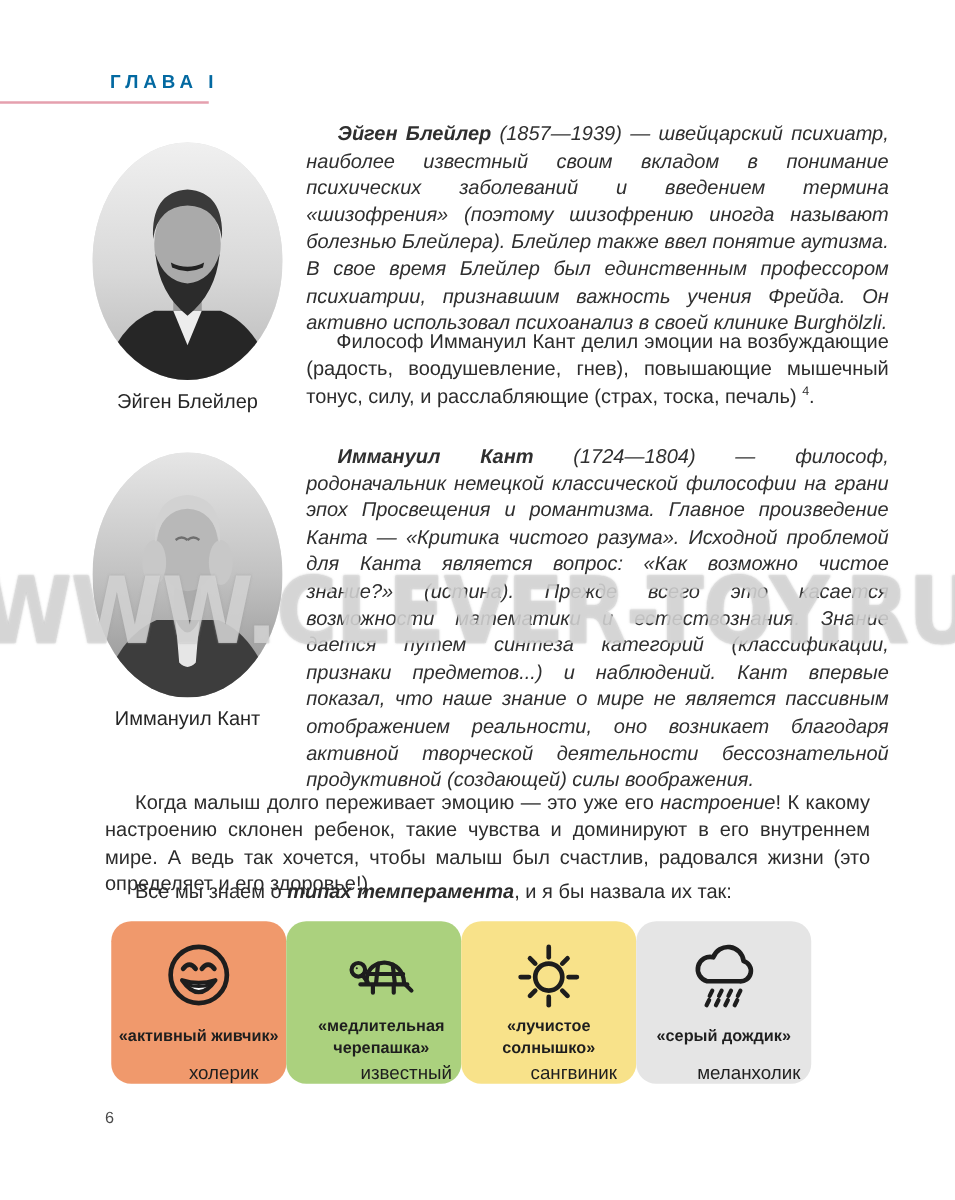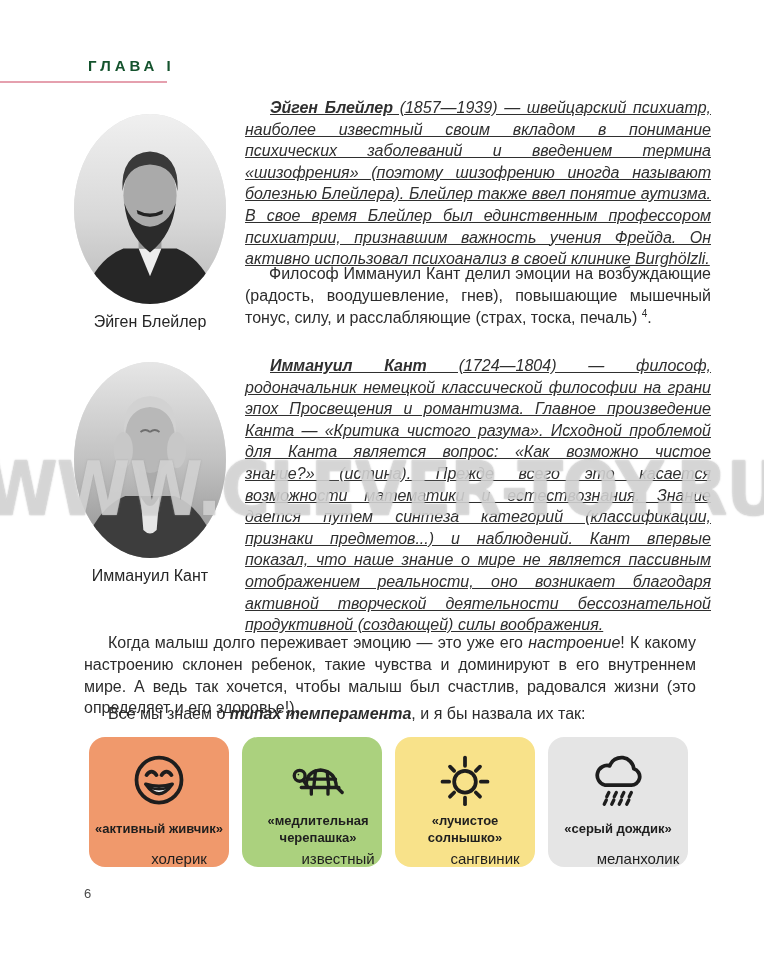--- a/index.html
+++ b/index.html
@@ -26,38 +26,37 @@
     box-shadow:inset 0 0 14px rgba(0,0,0,0.25);
   }
   .portrait-2 .oval { height:196px; }
   .oval svg { display:block; width:100%; height:100%; }
   .portrait figcaption { margin-top:9px; font-size:16px; color:#262626; }
   
   .bio {
     position:absolute; left:245px; width:466px; font-style:italic;
     font-size:16px; line-height:21.6px; text-align:justify; text-indent:25px;
     color:#2f2f2f;
-    text-decoration:underline;
   }
   .bio-1 { top:97px; }
   .bio-2 { top:355px; }
   .bio .bio-name { font-weight:700; }
   .para {
     position:absolute; font-size:16px; line-height:21.8px; text-align:justify;
     text-indent:24px; color:#2c2c2c;
   }
   .para-kant { left:245px; top:263px; width:466px; }
   .para-mood { left:84px; top:632px; width:612px; }
   .para-intro { left:84px; top:703px; width:612px; text-align:left; }
   .para-mood em { font-style:italic; }
   .para-intro strong { font-style:italic; font-weight:700; }
   sup.footnote { font-size:10px; vertical-align:super; line-height:0; }
   
   .cards {
-    position:absolute; left:89px; top:737px; display:flex; gap:13px;
+    position:absolute; left:89px; top:737px; display:flex; gap:0;
   }
   .card {
     width:140px; height:130px; border-radius:16px; display:flex;
     flex-direction:column; align-items:center; padding-top:12px;
   }
   .card-icon { height:64px; display:flex; align-items:center; justify-content:center; }
   .card-icon svg { width:60px; height:60px; }
   .card-label {
     height:40px; display:flex; align-items:center; justify-content:center;
     text-align:center; font-weight:700; font-size:13px; line-height:1.3;
@@ -73,21 +72,21 @@
     text-shadow:0 0 2px rgba(168,168,168,0.55), 0 0 1px rgba(150,150,150,0.5);
     z-index:9; pointer-events:none; font-family:"DejaVu Sans",sans-serif;
   }
   .page-number { position:absolute; left:84px; top:886px; font-size:13px; color:#4a4a4a; }
 </style>
 </head>
 <body>
 
 <div class="page">
 
-  <div class="chapter-label" style="color: #14532d;">ГЛАВА I</div>
+  <div class="chapter-label" style="color: #0369a1;">ГЛАВА I</div>
   <div class="chapter-line" style="background-color: rgb(229, 160, 174);"></div>
 
   <figure class="portrait portrait-1">
     <div class="oval">
       <svg viewBox="0 0 160 192" preserveAspectRatio="none">
         <defs>
           <linearGradient id="gb" x1="0" y1="0" x2="0" y2="1">
             <stop offset="0" stop-color="#f0f0f0"></stop>
               <stop offset="0.55" stop-color="#d8d8d8"></stop>
               <stop offset="1" stop-color="#b9b9b9"></stop>

